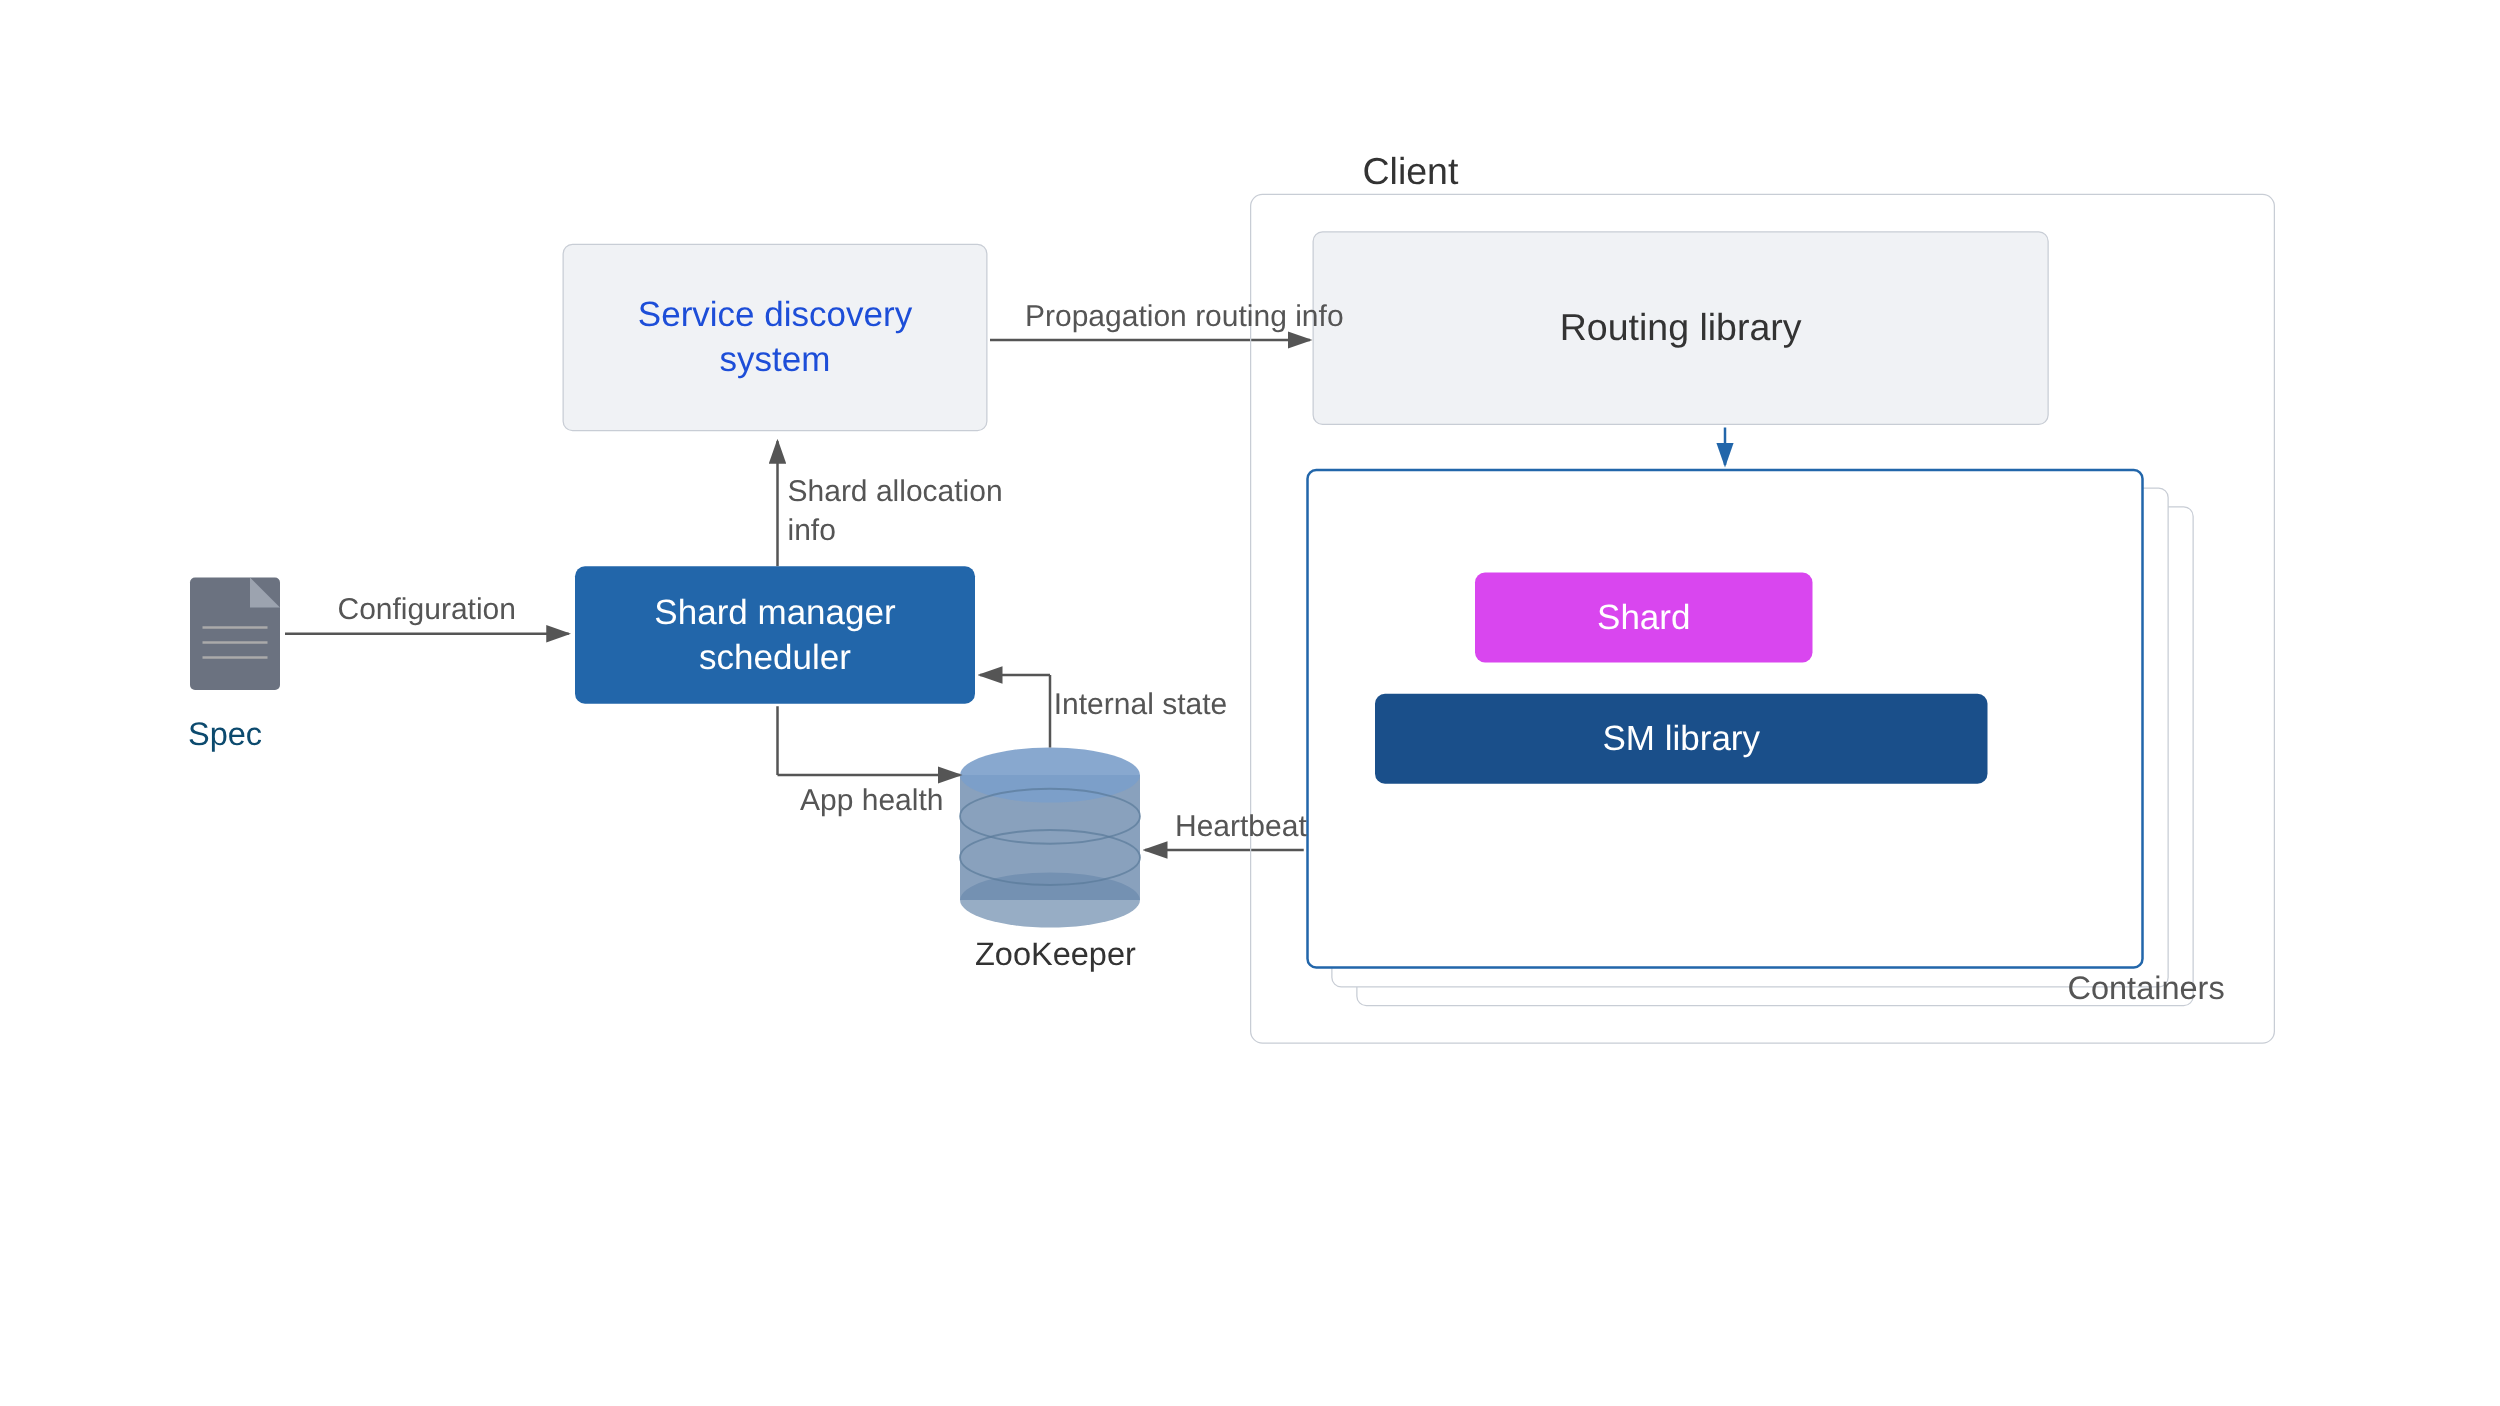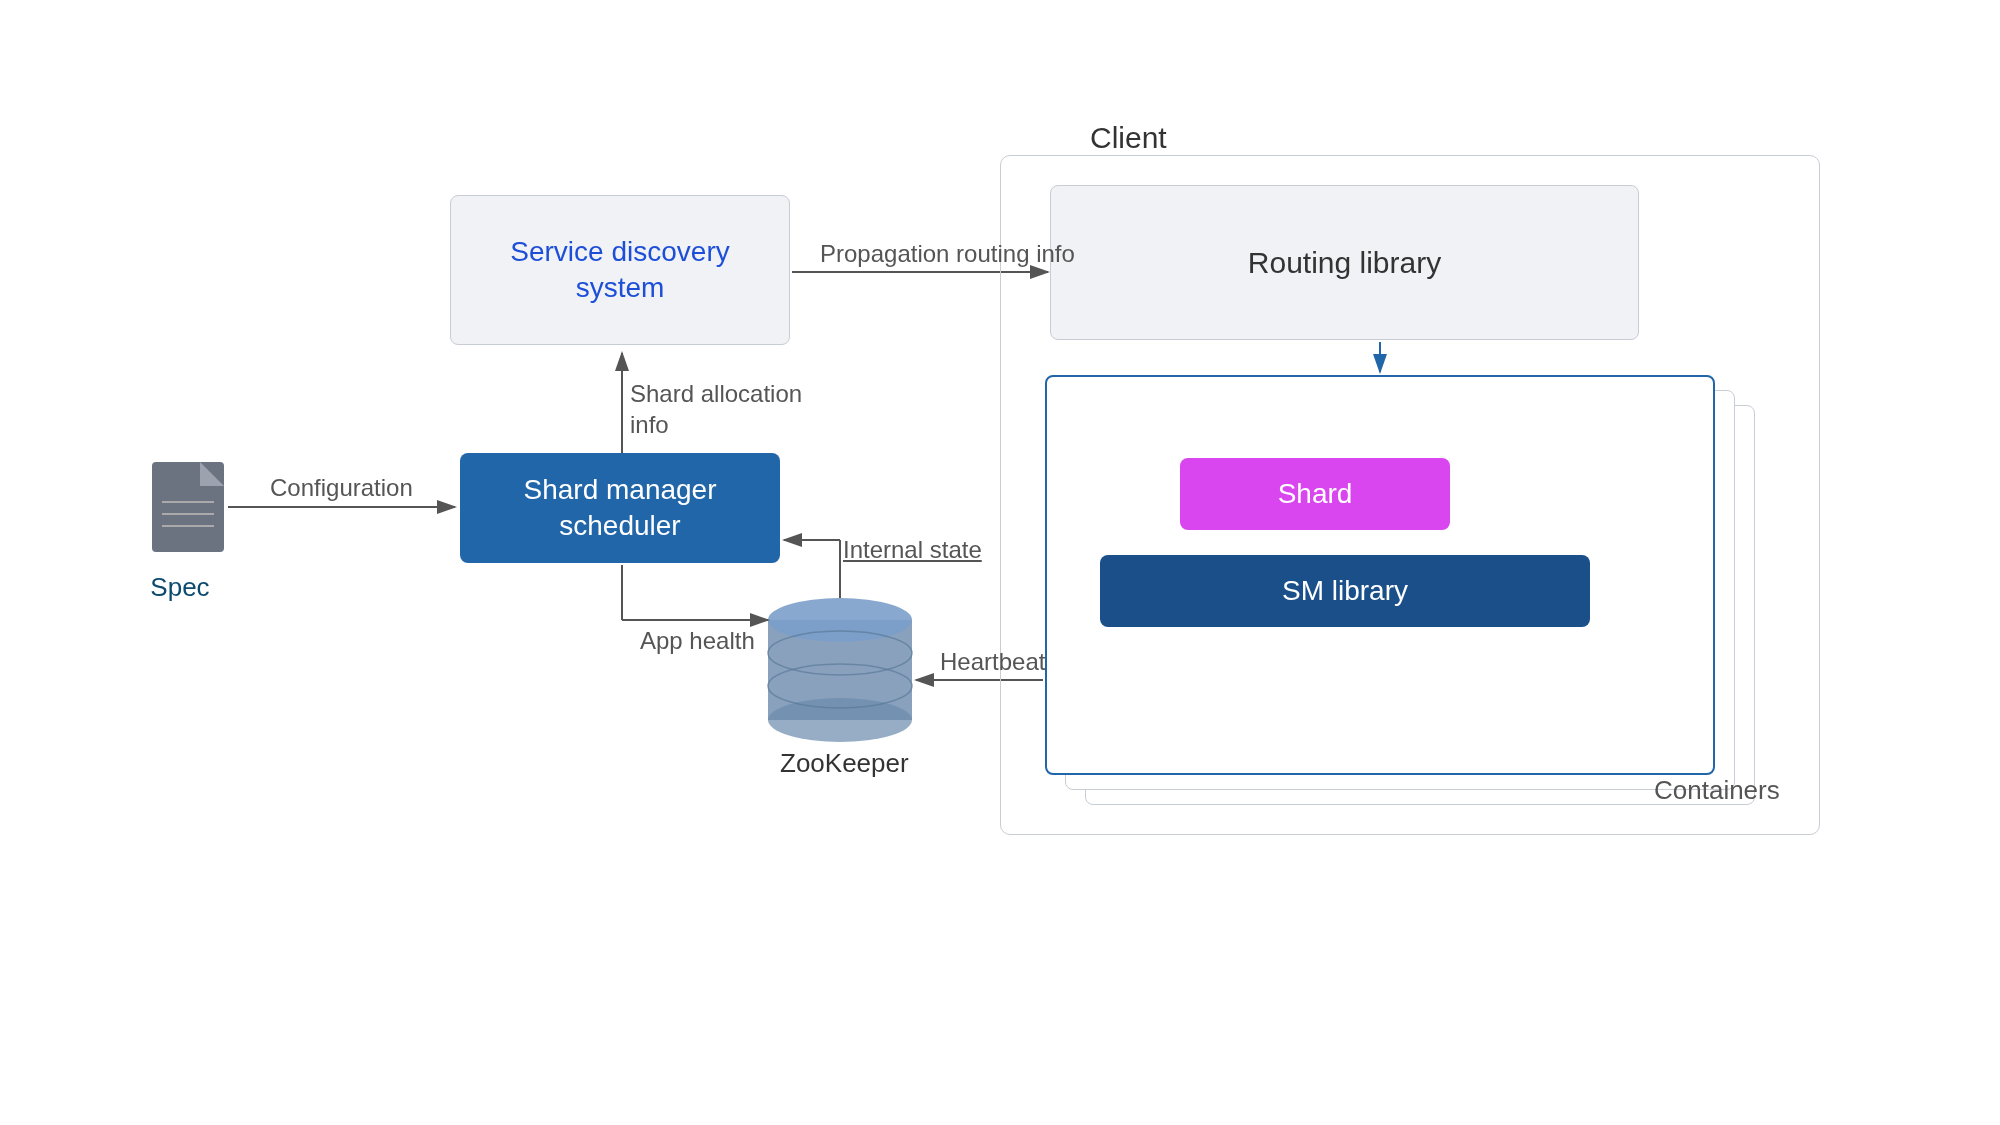--- a/index.html
+++ b/index.html
@@ -298,19 +298,19 @@
   <div class="containers-label">Containers</div>
 
   <div class="zk-label">ZooKeeper</div>
 
   <div class="arrow-label" style="left: 270px; top: 472px;">Configuration</div>
 
   <div class="arrow-label" style="left: 630px; top: 378px; text-align: left;">Shard allocation<br>info</div>
 
   <div class="arrow-label" style="left: 820px; top: 238px;">Propagation routing info</div>
 
-  <div class="arrow-label" style="left: 843px; top: 534px; text-decoration: underline;">Internal state</div>
+  <div class="arrow-label" style="left: 843px; top: 548px;">Internal state</div>
 
   <div class="arrow-label" style="left: 640px; top: 625px;">App health</div>
 
   <div class="arrow-label" style="left: 940px; top: 646px;">Heartbeat</div>
 
 </div>
 
 </body></html>

